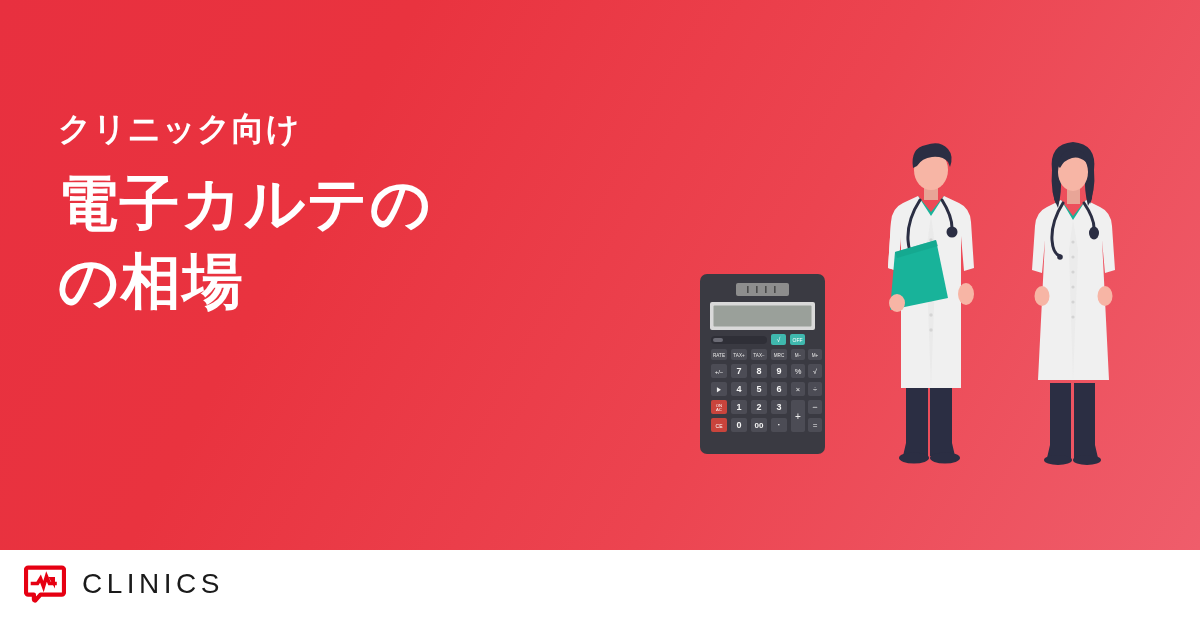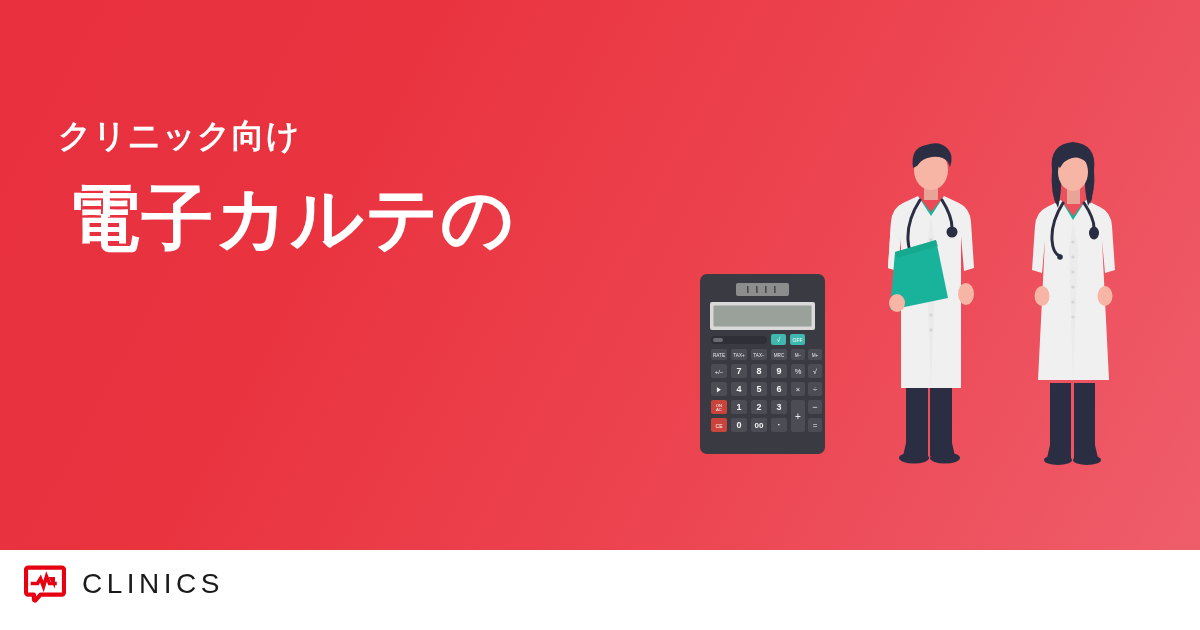--- a/index.html
+++ b/index.html
@@ -17,25 +17,25 @@
     position:absolute;left:0;top:0;width:1200px;height:550px;
     background:linear-gradient(118deg,#e8303f 0%,#e9333f 28%,#ec4450 62%,#ef5d6b 100%);
     overflow:hidden;
   }
   
   .textblock{
     position:absolute;left:58px;top:108px;width:680px;z-index:6;
   }
   .kicker{
     color:#ffffff;font-size:33px;font-weight:700;line-height:1.25;
-    letter-spacing:1px;margin:7px 0 16px 0;white-space:nowrap;
+    letter-spacing:1px;margin:0 0 16px 0;white-space:nowrap;
   }
   .title{
-    color:#ffffff;font-size:72px;font-weight:700;line-height:1.30;
-    letter-spacing:1.5px;margin:10px;
+    color:#ffffff;font-size:60px;font-weight:700;line-height:1.30;
+    letter-spacing:1.5px;margin:0;
   }
   .title .ln{display:block;white-space:nowrap;}
   
   .footer{
     position:absolute;left:0;top:550px;width:1200px;height:67px;background:#ffffff;
     display:flex;align-items:center;border-radius:26px;
   }
   .logo{display:flex;align-items:center;margin-left:24px;}
   .logo-mark{width:42px;height:38px;display:block;}
   .logo-word{
@@ -222,20 +222,21 @@
           <ellipse cx="445" cy="156" rx="7.5" ry="10" fill="#f7b5a5"></ellipse>
         </g>
 
       </svg>
     </div>
 
     <div class="textblock">
       <p class="kicker">クリニック向け</p>
       <h1 class="title">
         <span class="ln">電子カルテの</span>
+        <span class="ln">の相場</span>
       </h1>
     </div>
 
   </div>
 
   <div class="footer">
     <div class="logo">
       <svg class="logo-mark" viewBox="0 0 42 38" xmlns="http://www.w3.org/2000/svg">
 
         <path d="M4.2 2.6 H37.8 A2.2 2.2 0 0 1 40 4.8 V27.4 A2.2 2.2 0 0 1 37.8 29.6 H16.5 L11.6 35.2 A1 1 0 0 1 9.9 34.5 V29.6 H4.2 A2.2 2.2 0 0 1 2 27.4 V4.8 A2.2 2.2 0 0 1 4.2 2.6 Z" fill="none" stroke="#e60012" stroke-width="4.2" stroke-linejoin="round"></path>

